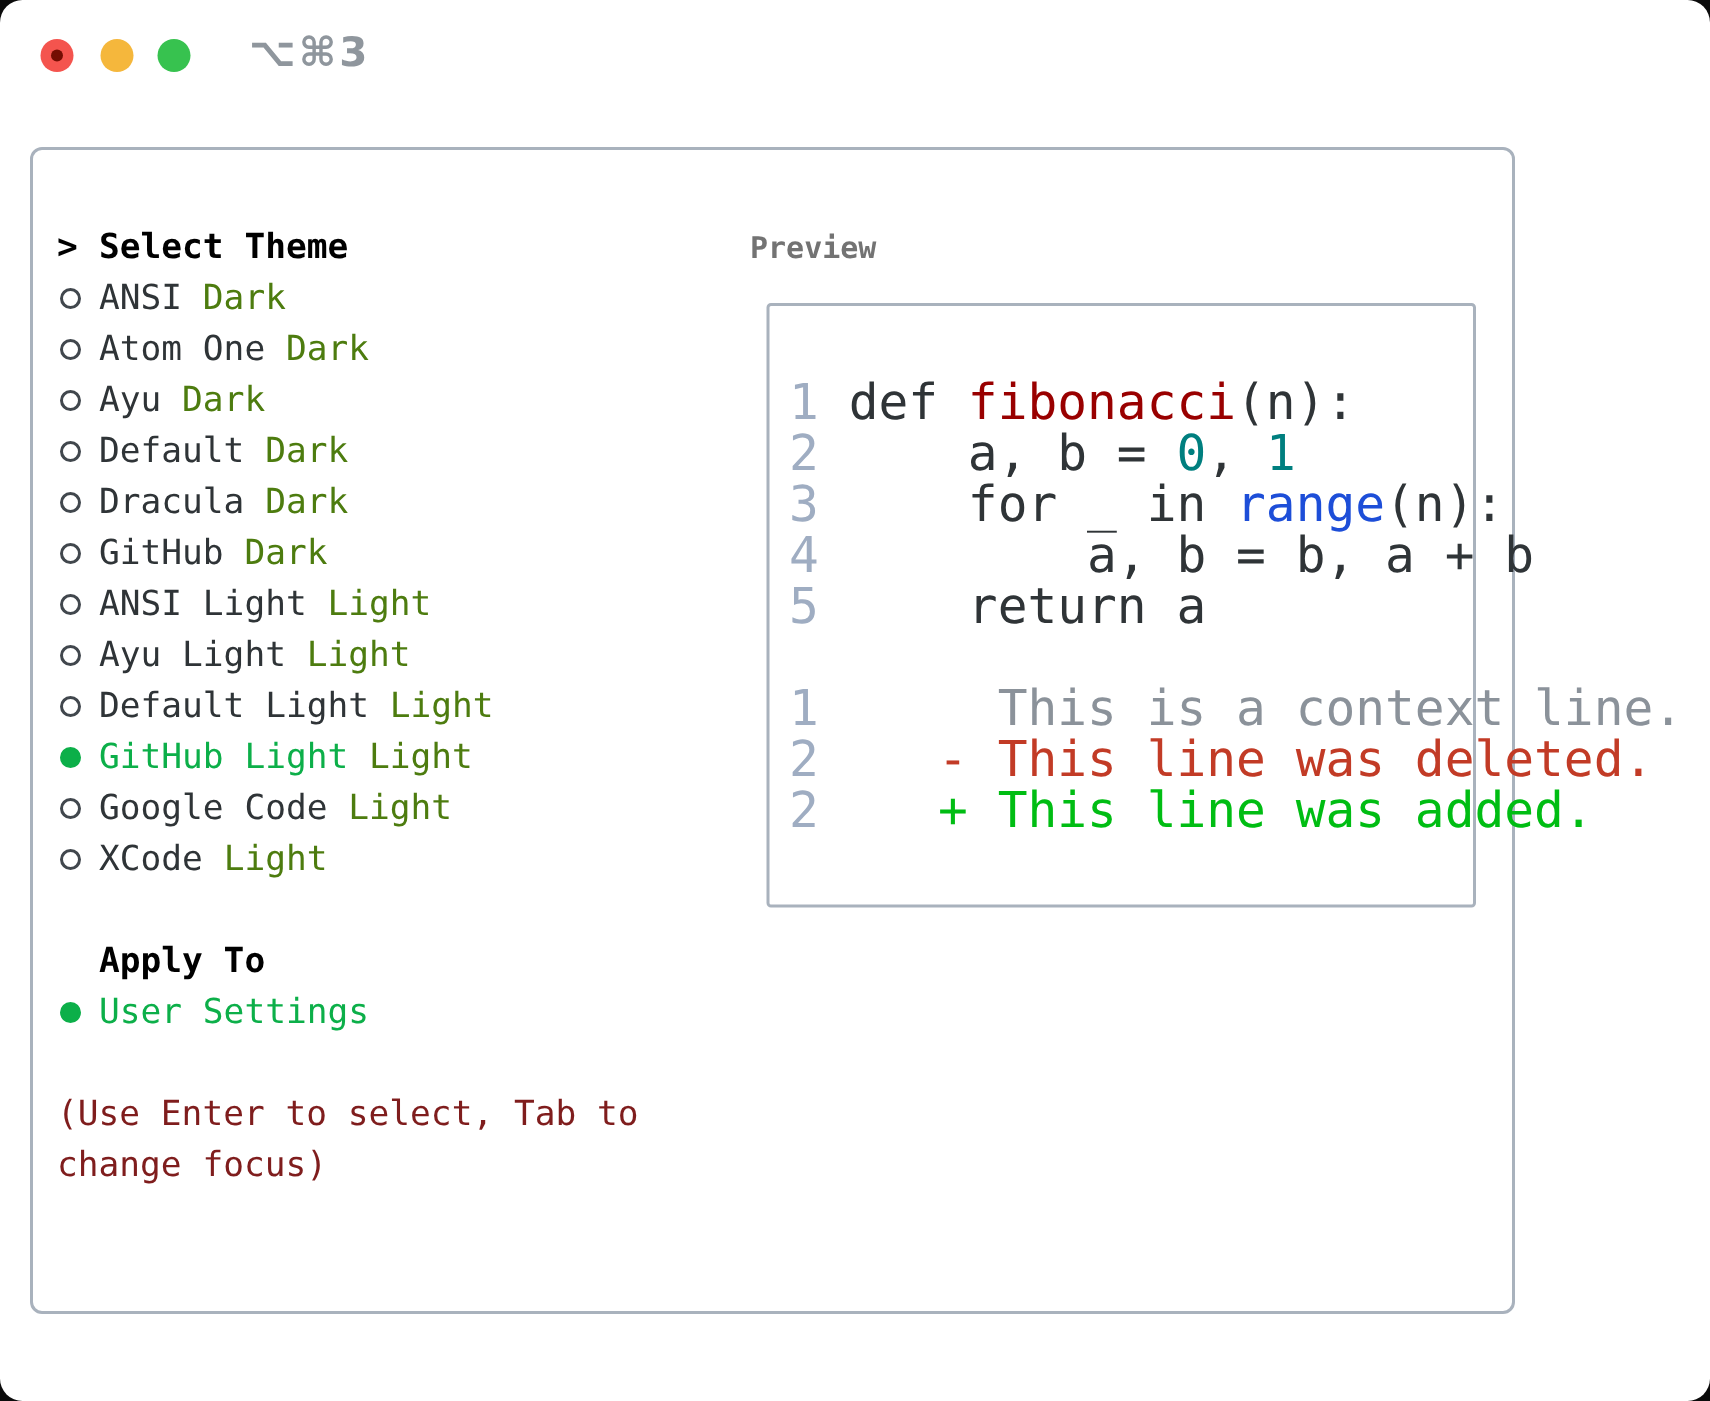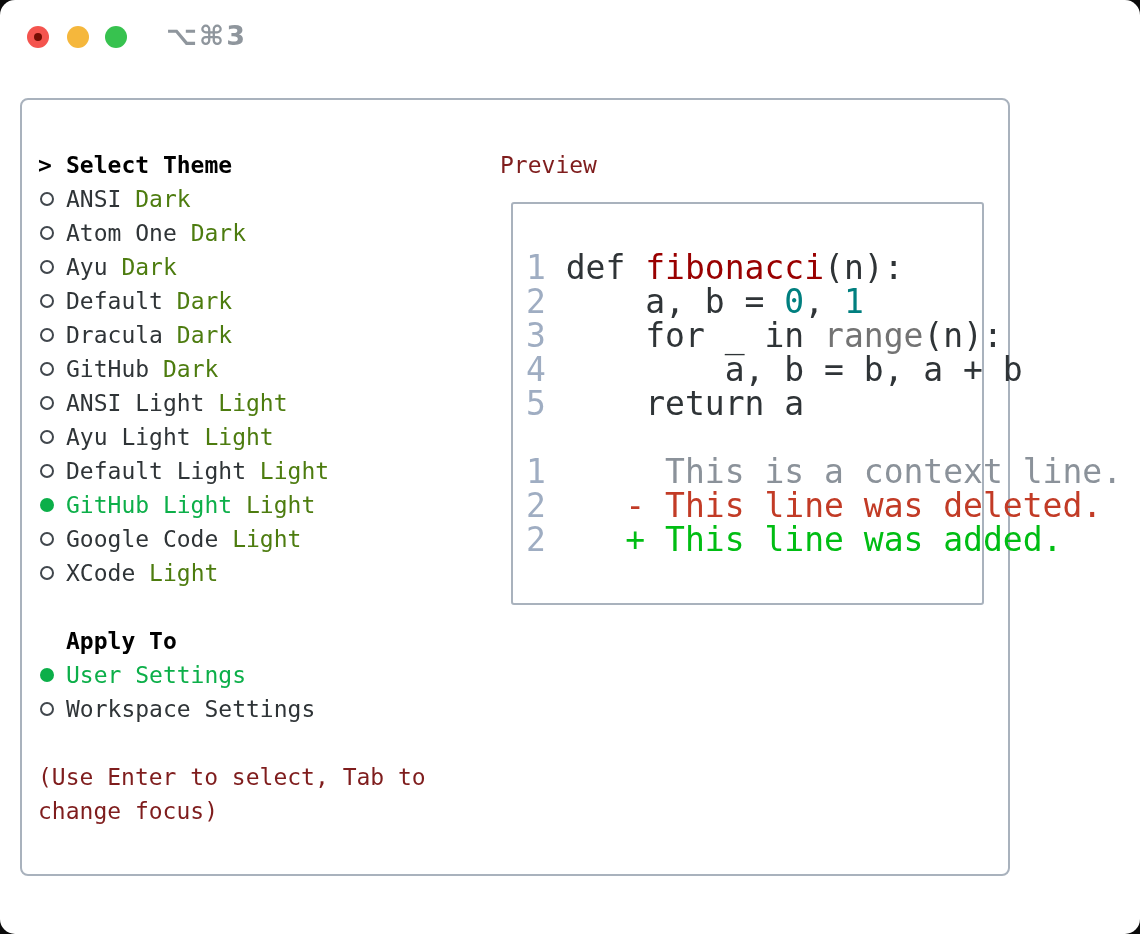--- a/index.html
+++ b/index.html
@@ -44,36 +44,36 @@
   .hdr { font-weight: bold; color: #000; }
   .label { color: #2f3437; }
   .row.selected .label { color: #0caf49; }
   .variant { color: #4d7c0f; margin-left: 1ch; }
   .spacer { height: 34px; }
   .hint { color: #7f1d1d; height: 34px; line-height: 34px; white-space: pre; }
   
   .preview-title {
     position: absolute; left: 500px; top: 148px;
     height: 34px; line-height: 34px;
-    font-size: 23px; font-weight: normal; color: #7f1d1d;
+    font-size: 20px; font-weight: bold; color: #737373;
   }
   .preview-box {
     position: absolute; left: 511px; top: 202px;
     width: 473px; height: 403px;
     border: 2px solid #a9b2bd; border-radius: 3px;
     padding: 47px 0 0 13px;
     font-size: 33px; line-height: 34px;
   }
   .cl { height: 34px; white-space: pre; }
   .ln  { color: #9fadc2; }
   .kw  { color: #2f3437; }
   .pl  { color: #2f3437; }
   .fn  { color: #990000; }
   .nm  { color: #007f7f; }
-  .bi  { color: #737373; }
+  .bi  { color: #1d4ed8; }
   .ctx { color: #8b929a; }
   .del { color: #c23b26; }
   .add { color: #00bd13; }
 </style>
 </head>
 <body>
 
 <div class="window">
 
   <div class="traffic t-close">
@@ -156,24 +156,20 @@
     <div class="spacer"></div>
 
     <div class="row hdr">
       <span class="marker"></span>
       <span>Apply To</span>
     </div>
     <div class="row selected">
       <span class="marker"><span class="circle"></span></span>
       <span class="label">User Settings</span>
     </div>
-    <div class="row">
-      <span class="marker"><span class="circle"></span></span>
-      <span class="label">Workspace Settings</span>
-    </div>
 
     <div class="spacer"></div>
 
     <div class="hint">(Use Enter to select, Tab to</div>
     <div class="hint">change focus)</div>
   </div>
 
   <div class="preview-title">Preview</div>
 
   <div class="preview-box">

